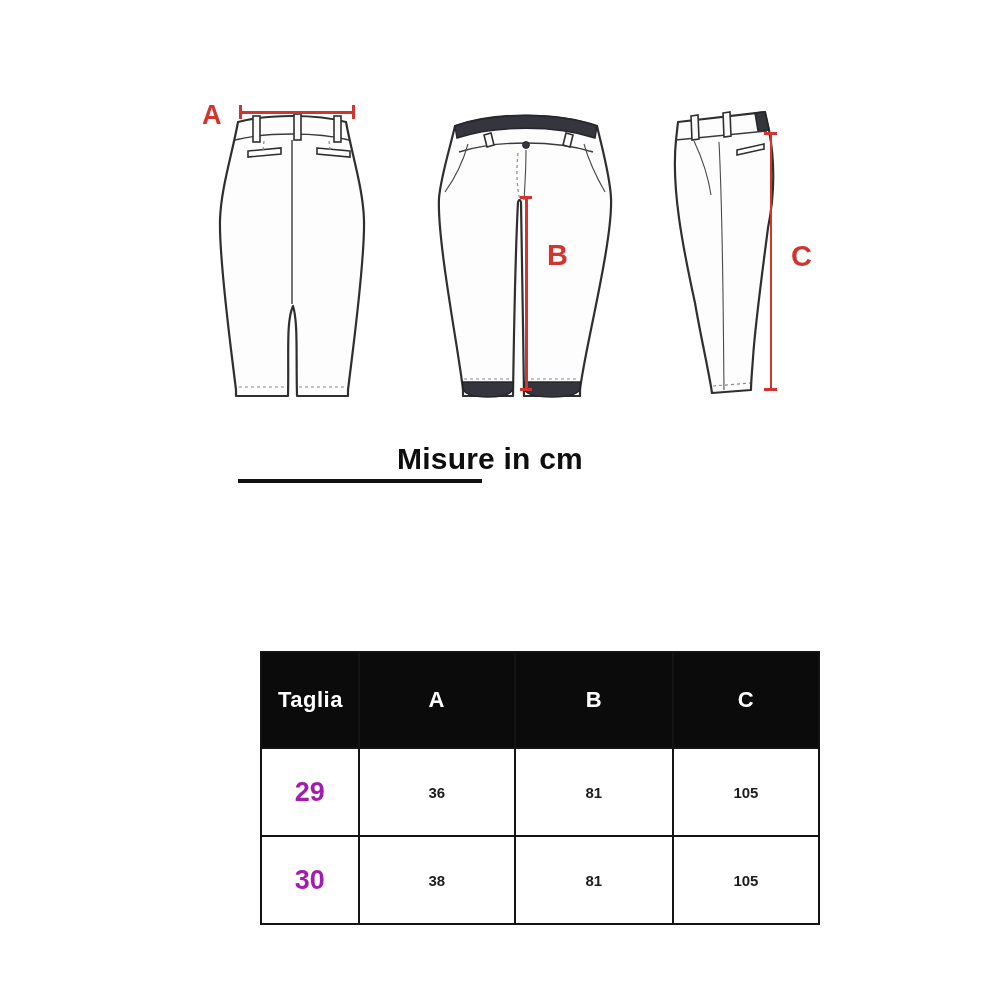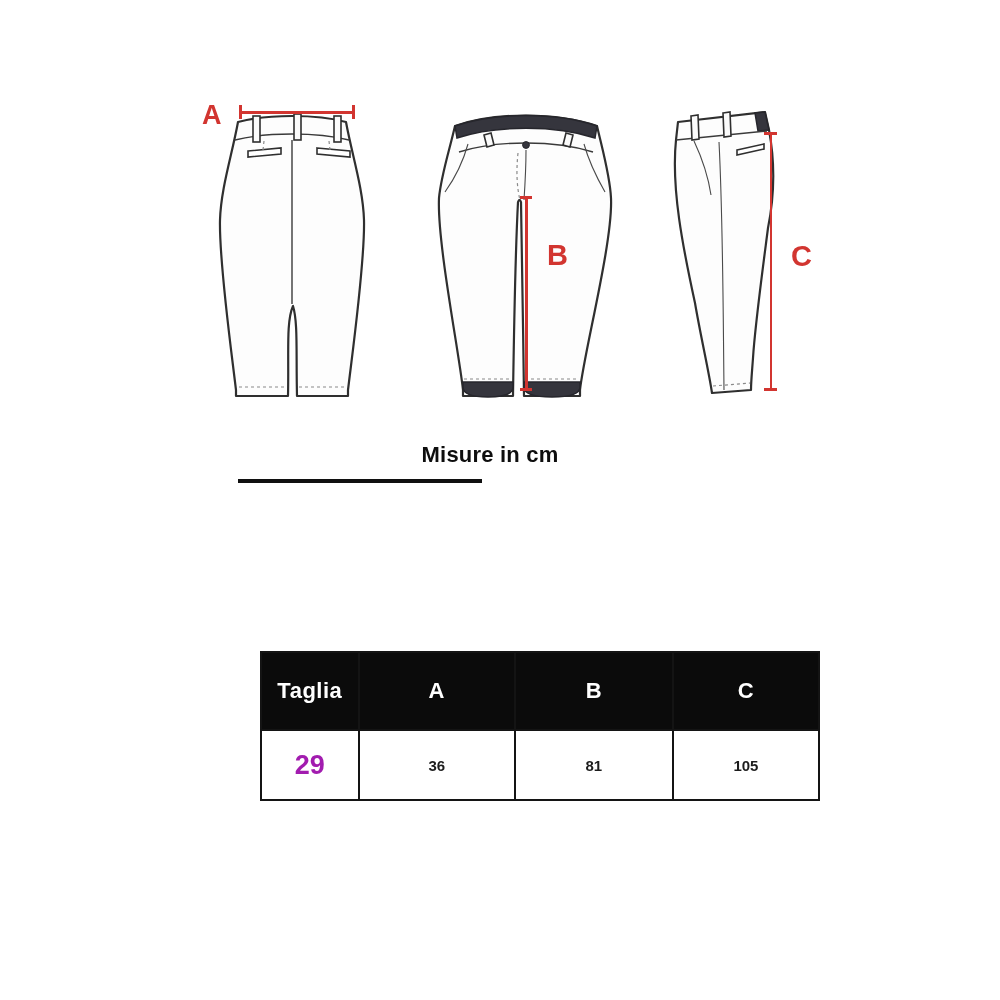--- a/index.html
+++ b/index.html
@@ -20,31 +20,31 @@
   .m-line-h{position:absolute;left:0;right:0;top:6px;height:2.6px;background:#d23530;}
   .m-line-v{position:absolute;top:0;bottom:0;left:5px;width:2.6px;background:#d23530;}
   .m-tick-v{position:absolute;width:2.6px;height:14px;top:0;background:#d23530;}
   .m-tick-h{position:absolute;height:2.6px;width:12px;left:0;background:#d23530;}
   .m-label{
     position:absolute;color:#d23530;font-weight:bold;font-size:28px;line-height:1;
     letter-spacing:0.5px;
   }
   .title{
     position:absolute;left:490px;top:442px;transform:translateX(-50%);
-    font-size:22px;font-weight:bold;color:#0e0e0e;letter-spacing:0.2px;white-space:nowrap;
+    font-size:30px;font-weight:bold;color:#0e0e0e;letter-spacing:0.2px;white-space:nowrap;
   }
   .title-underline{
     position:absolute;left:238px;top:479px;width:244px;height:4px;background:#101010;
   }
   table.size-table{
     position:absolute;left:260px;top:651px;width:560px;border-collapse:collapse;
     table-layout:fixed;
   }
   table.size-table th, table.size-table td{
-    border:2px solid #141414;text-align:center;vertical-align:middle;padding:7px;
+    border:2px solid #141414;text-align:center;vertical-align:middle;padding:16px;
   }
   table.size-table th{
     background:#0b0b0b;color:#ffffff;font-size:22px;font-weight:bold;height:62px;
     letter-spacing:0.5px;
   }
   table.size-table td{
     background:#ffffff;color:#1c1c1c;font-size:15px;font-weight:bold;height:54px;
   }
   table.size-table td.size-col{font-size:27px;color:#a21caf;}
 </style>
@@ -163,16 +163,22 @@
         <th>C</th>
       </tr>
     </thead>
     <tbody>
       <tr>
         <td class="size-col">29</td>
         <td>36</td>
         <td>81</td>
         <td>105</td>
       </tr>
+      <tr>
+        <td class="size-col">30</td>
+        <td>38</td>
+        <td>81</td>
+        <td>105</td>
+      </tr>
     </tbody>
   </table>
 
 </div>
 
 </body></html>

